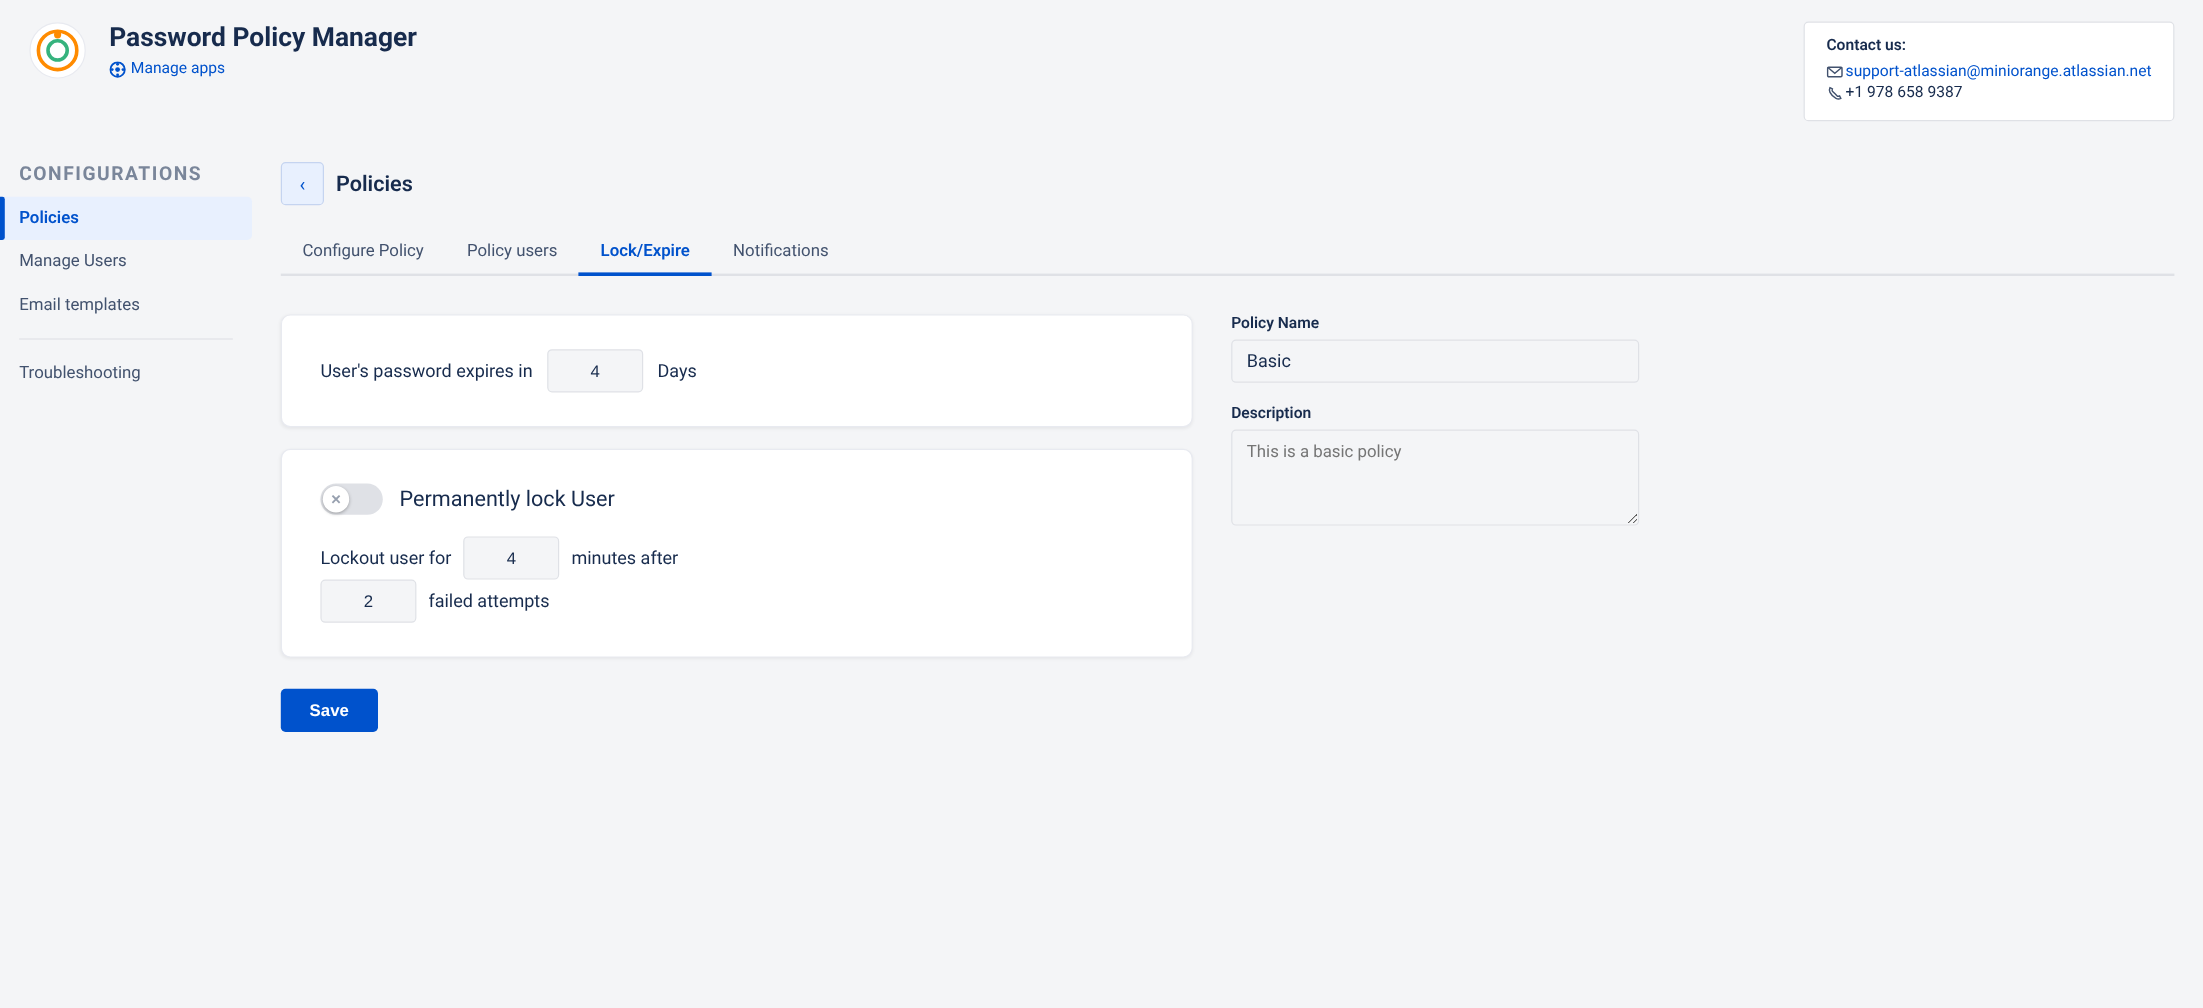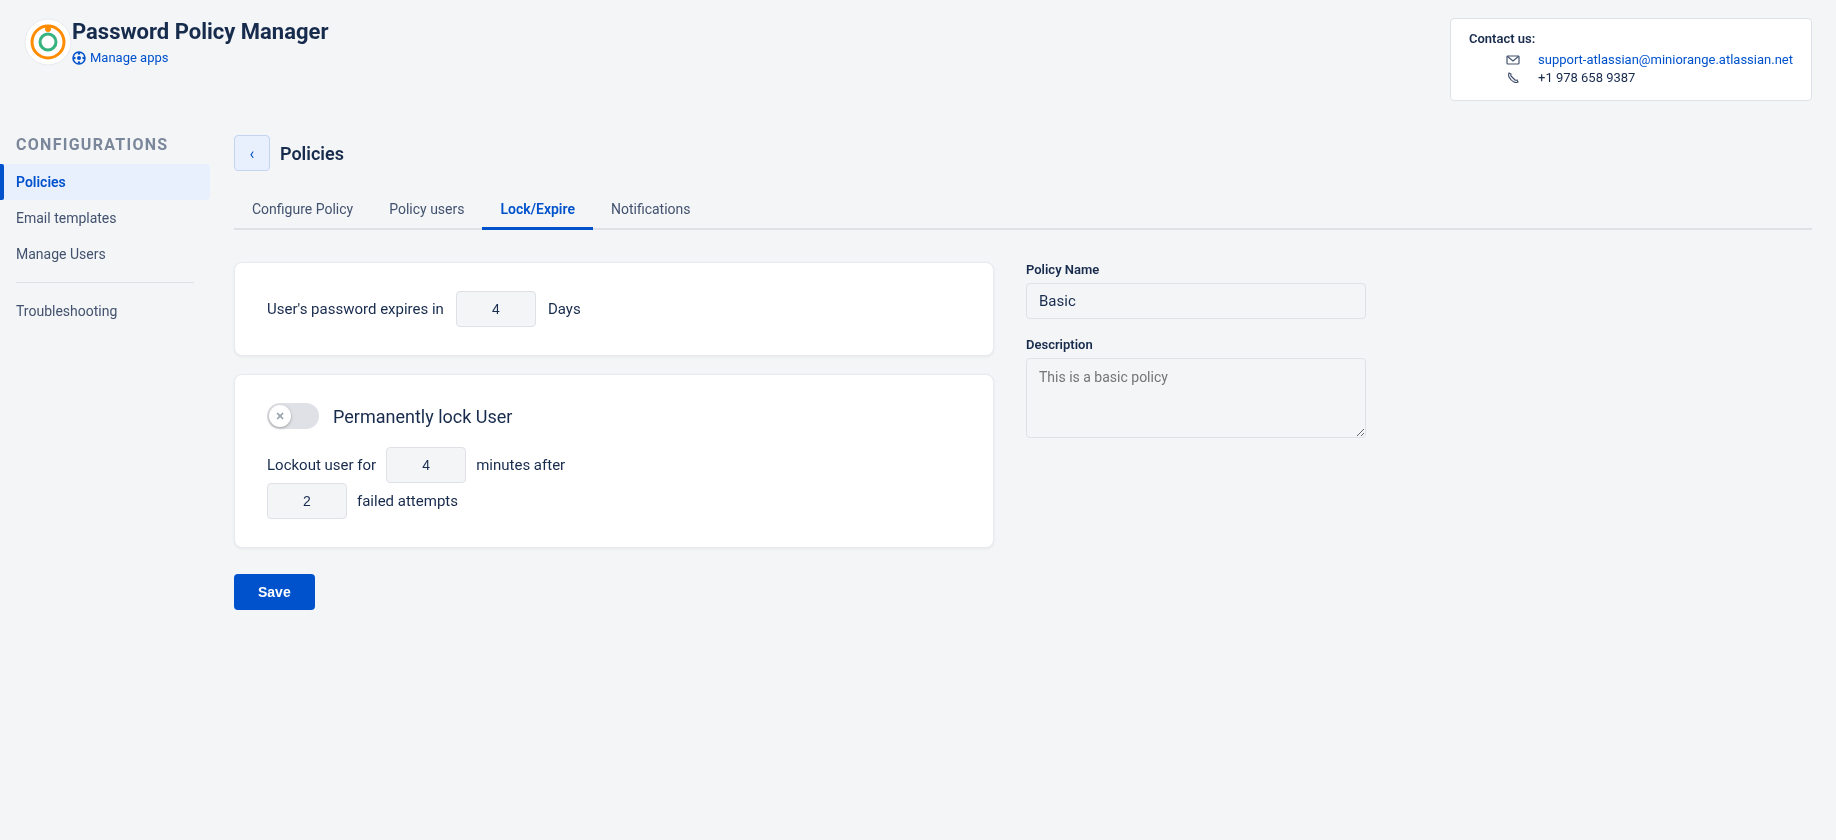--- a/index.html
+++ b/index.html
@@ -15,21 +15,21 @@
       background: #f4f5f7;
       padding: 18px 24px 14px 24px;
       display: flex;
       align-items: flex-start;
       justify-content: space-between;
       border-bottom: none;
     }
     .header-left {
       display: flex;
       align-items: center;
-      gap: 0;
+      gap: 19px;
     }
     .logo-icon {
       width: 48px;
       height: 48px;
       flex-shrink: 0;
     }
     .header-title-block {
       display: flex;
       flex-direction: column;
     }
@@ -60,24 +60,23 @@
       min-width: 280px;
     }
     .contact-box .contact-title {
       font-weight: 600;
       margin-bottom: 6px;
       font-size: 13px;
     }
     .contact-row {
       display: flex;
       align-items: center;
-      gap: 18px;
+      gap: 2px;
       margin-bottom: 3px;
       font-size: 13px;
-      margin-left: 37px;
     }
     .contact-row a { color: #0052cc; text-decoration: none; }
 
     
     .main-layout {
       display: flex;
       min-height: calc(840px - 100px);
     }
 
     
@@ -378,24 +377,24 @@
 
 <div class="main-layout">
 
   <div class="sidebar">
     <div class="sidebar-section-label">CONFIGURATIONS</div>
 
     <div class="sidebar-item active">
       <span>Policies</span>
     </div>
     <div class="sidebar-item">
+      <span>Manage Users</span>
+    </div>
+    <div class="sidebar-item">
       <span>Email templates</span>
-    </div>
-    <div class="sidebar-item">
-      <span>Manage Users</span>
     </div>
 
     <hr class="sidebar-divider">
 
     <div class="sidebar-item">
       <span>Troubleshooting</span>
     </div>
   </div>
 
   <div class="content">

